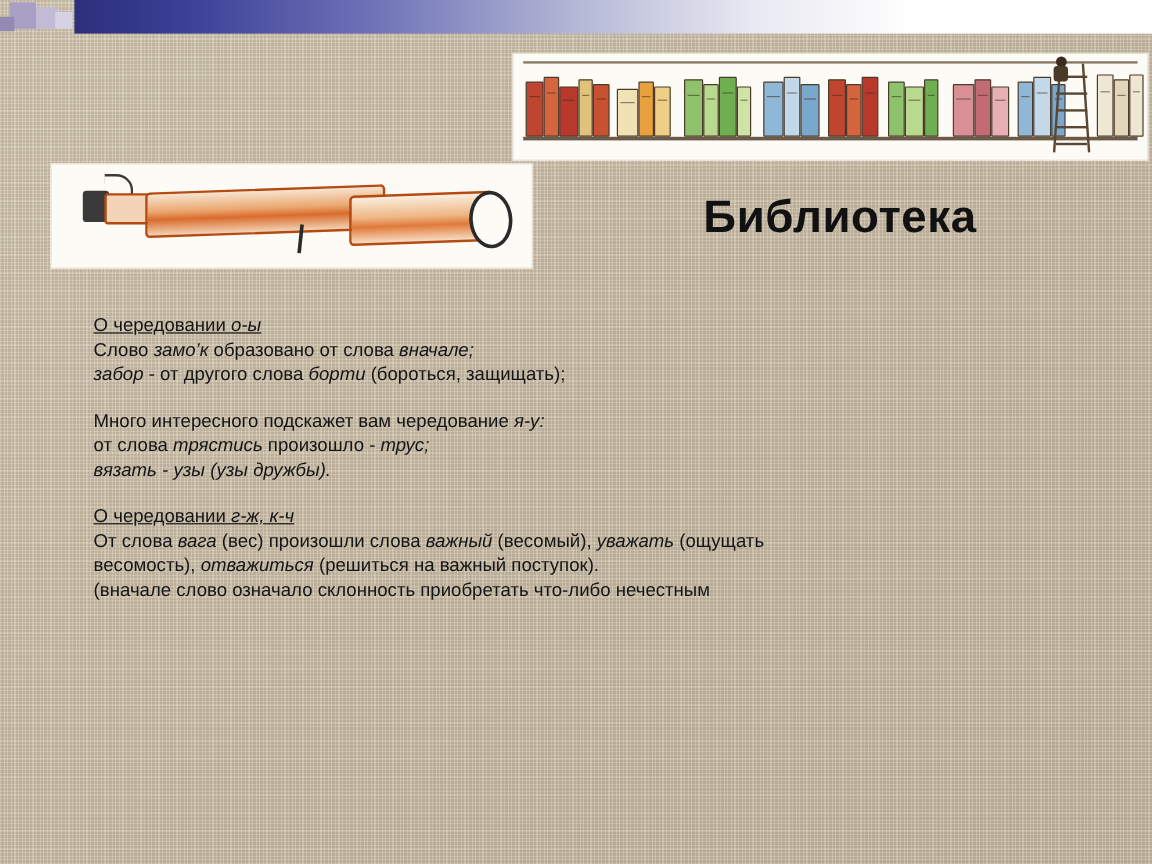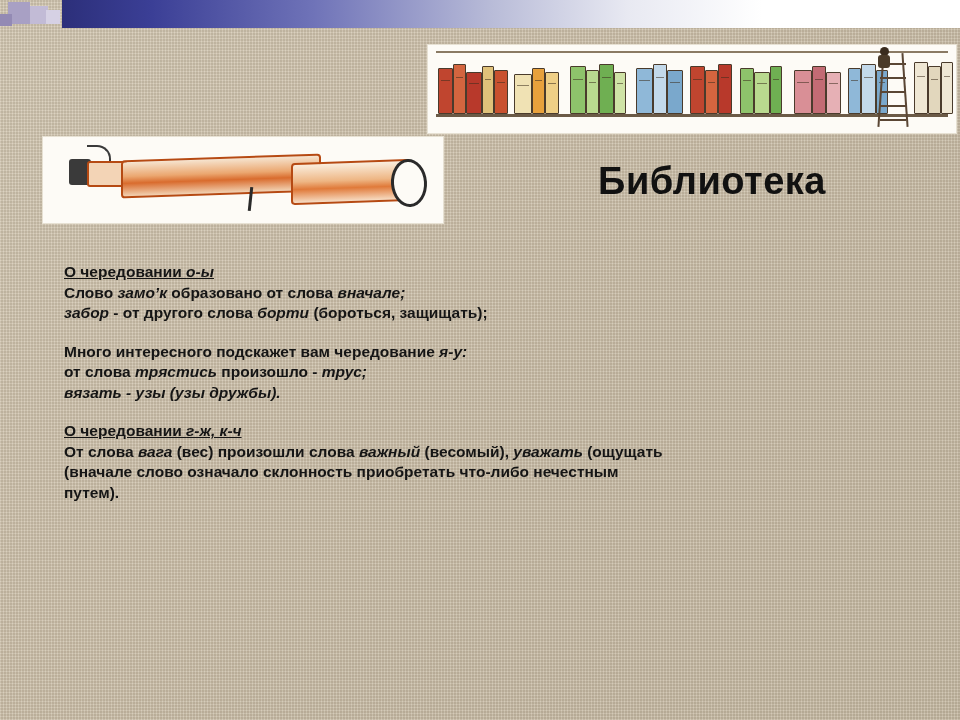--- a/index.html
+++ b/index.html
@@ -179,32 +179,31 @@
   
   .title {
     position: absolute;
     left: 480px; top: 160px;
     width: 440px;
     text-align: center;
     font-size: 38px;
     font-weight: bold;
     color: #111111;
     letter-spacing: 0.5px;
-    padding-left: 12px;
   }
 
   
   .body-text {
     position: absolute;
-    left: 64px; top: 262px;
+    left: 78px; top: 262px;
     width: 830px;
     font-size: 15.5px;
     line-height: 20.5px;
     color: #151515;
-    font-weight: bold;
+    font-weight: normal;
   }
   .para { margin-bottom: 18px; }
   .para:last-child { margin-bottom: 0; }
   .hdr { text-decoration: underline; }
   .it { font-style: italic; }
   .ln { display: block; white-space: pre-wrap; }
 </style>
 </head>
 <body>
 
@@ -285,18 +284,18 @@
         <span class="ln"><span class="it">забор</span><span> - от другого слова </span><span class="it">борти</span><span> (бороться, защищать);</span></span>
       </div>
       <div class="para">
         <span class="ln"><span>Много интересного подскажет вам чередование </span><span class="it">я-у:</span></span>
         <span class="ln"><span>от слова </span><span class="it">трястись</span><span> произошло - </span><span class="it">трус;</span></span>
         <span class="ln"><span class="it">вязать - узы (узы дружбы).</span></span>
       </div>
       <div class="para">
         <span class="ln hdr"><span>О чередовании </span><span class="it">г-ж, к-ч</span></span>
         <span class="ln"><span>От слова </span><span class="it">вага</span><span> (вес) произошли слова </span><span class="it">важный</span><span> (весомый), </span><span class="it">уважать</span><span> (ощущать</span></span>
+        <span class="ln"><span>весомость), </span><span class="it">отважиться</span><span> (решиться на важный поступок).</span></span>
         <span class="ln"><span>(вначале слово означало склонность приобретать что-либо нечестным</span></span>
-        <span class="ln"><span>путем).</span></span>
       </div>
     </div>
 
 </div>
 
 </body></html>

